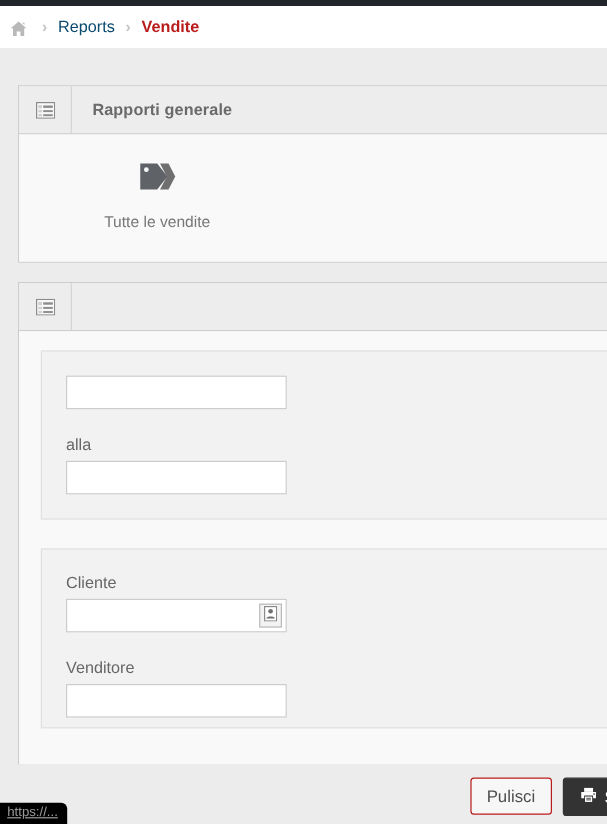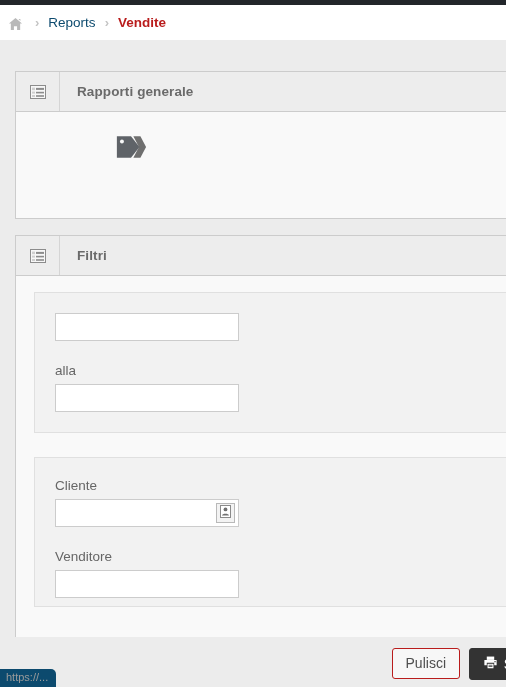--- a/index.html
+++ b/index.html
@@ -209,28 +209,29 @@
     border: 1px solid #333333;
     color: #ffffff;
   }
 
   
   .status-chip {
     position: absolute;
     left: 0;
     bottom: 0;
     height: 18px;
-    background: #0c4a6e;
+    background: #000000;
     border-top-right-radius: 5px;
     padding: 2px 8px 0 6px;
     box-sizing: border-box;
     font-size: 11px;
     color: #9b9b9b;
     white-space: nowrap;
     overflow: hidden;
+    text-decoration: underline;
   }
 </style>
 </head>
 <body>
 
 <div class="topbar"></div>
 
 <div class="breadcrumb-bar">
   <span class="crumb-home">
     <svg width="15" height="14" viewBox="0 0 16 15" aria-hidden="true">
@@ -266,40 +267,40 @@
     <div class="panel-body" style="height:106px;">
       <div class="report-grid">
         <a class="report-item" href="#">
           <span class="tag-icon">
             <svg width="32" height="26" viewBox="0 0 34 27" aria-hidden="true">
               <path d="M19.5 2 L27 2 L33 13.5 L27 25 L19.5 25 L25.5 13.5 Z" fill="#6f6f6f"></path>
               <path d="M2 2 L17 2 L26 13.5 L17 25 L2 25 Z" fill="#5f6368"></path>
               <circle cx="7.4" cy="7.6" r="2.1" fill="#f7f7f7"></circle>
             </svg>
           </span>
+          <span class="report-label">Tutte le vendite</span>
         </a>
       </div>
     </div>
   </div>
 
   <div class="panel" style="top:195px; height:402px;">
 
     <div class="panel-heading">
       <div class="panel-icon-box">
         <svg width="16" height="14" viewBox="0 0 16 14" aria-hidden="true">
           <rect x="0.5" y="0.5" width="15" height="13" fill="#f7f7f7" stroke="#8c8c8c"></rect>
           <rect x="2" y="2.6" width="3" height="2.6" fill="#cfcfcf"></rect>
           <rect x="6" y="2.9" width="8" height="2" fill="#8c8c8c"></rect>
           <rect x="2" y="6.6" width="3" height="2" fill="#cfcfcf"></rect>
           <rect x="6" y="6.8" width="8" height="1.6" fill="#8c8c8c"></rect>
           <rect x="2" y="10" width="3" height="2" fill="#cfcfcf"></rect>
           <rect x="6" y="10.2" width="8" height="1.6" fill="#8c8c8c"></rect>
         </svg>
       </div>
-      <div class="panel-title">Filtri</div>
     </div>
 
     <div class="panel-body" style="padding:16px 18px 0 18px; height:361px;">
 
       <div class="fieldset" style="height:141px;">
 
         <div class="form-group">
           <input class="form-control" type="text" value="" style="">
         </div>
 

